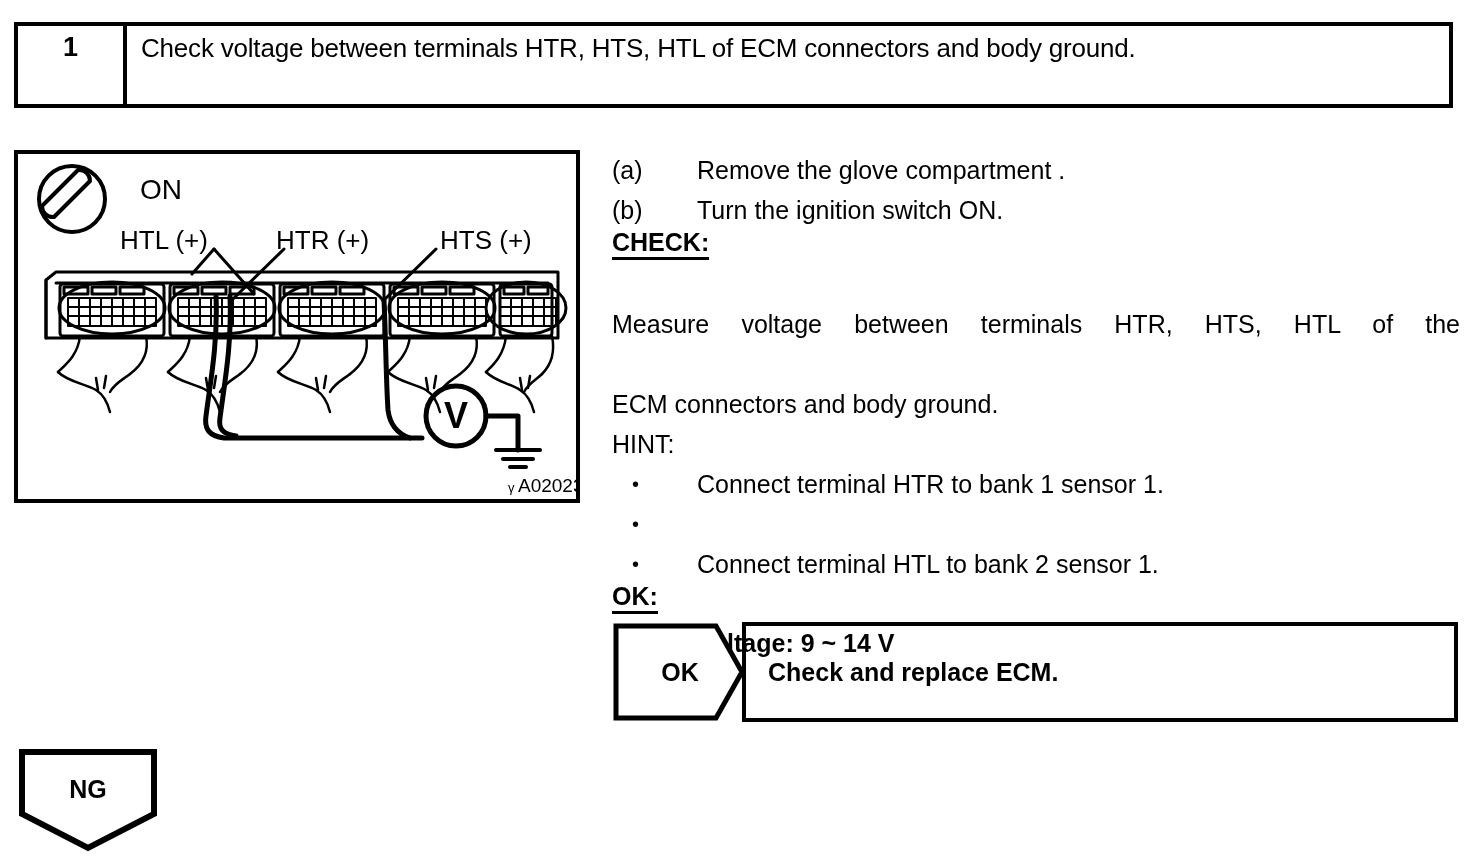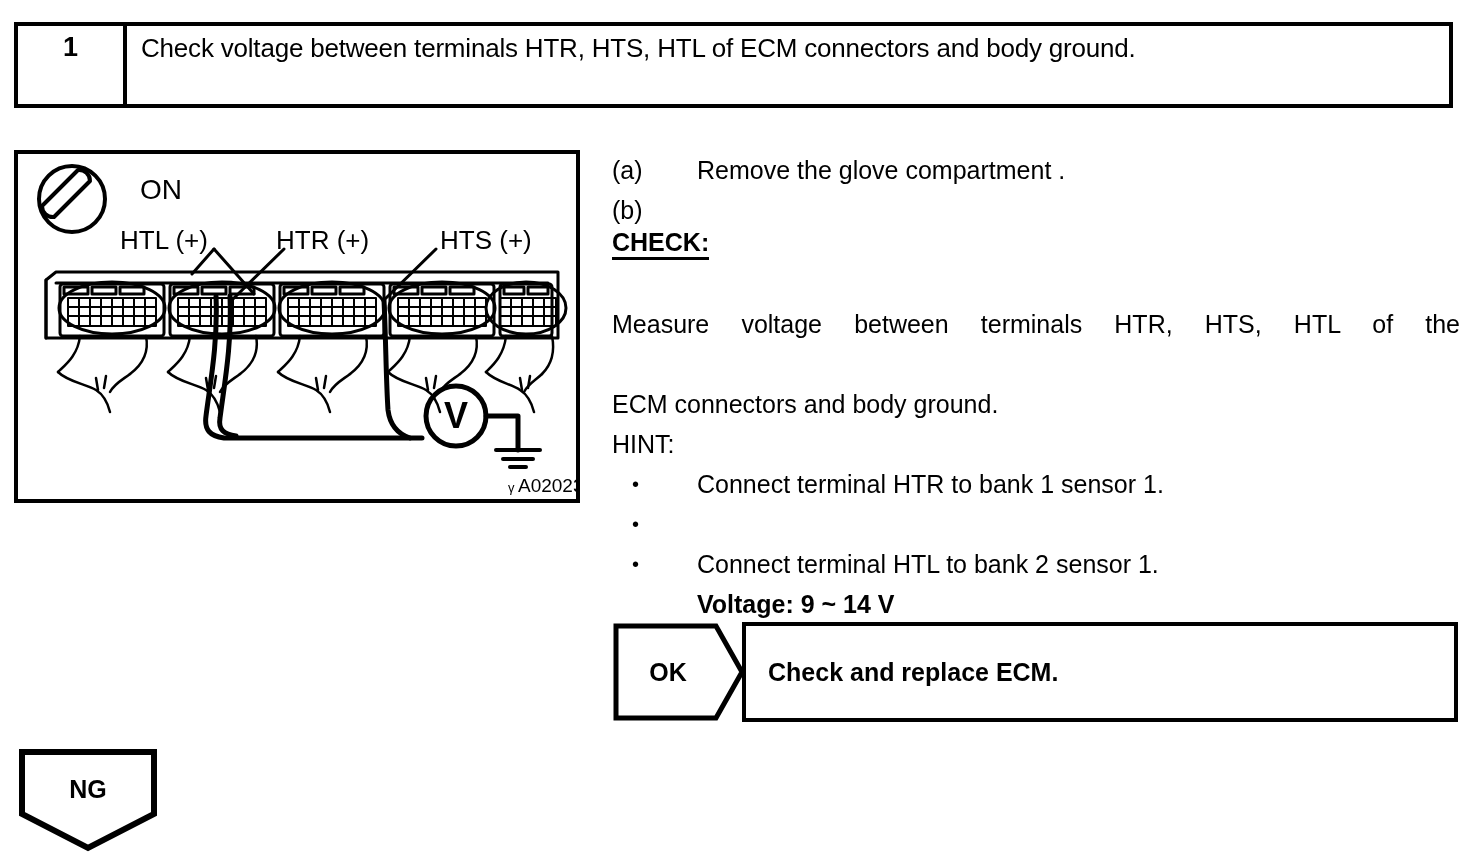--- a/index.html
+++ b/index.html
@@ -144,21 +144,21 @@
   }
   #ok-tag {
     position: absolute;
     left: 0;
     top: 0;
     width: 134px;
     height: 100px;
   }
   #ok-tag-label {
     position: absolute;
-    left: 0;
+    left: 12px;
     top: 0;
     width: 112px;
     height: 100px;
     display: flex;
     align-items: center;
     justify-content: center;
     font-size: 25px;
     font-weight: bold;
     text-align: center;
   }
@@ -356,20 +356,21 @@
 <div id="procedure-column">
 
 
   <div class="step-row">
     <span class="step-label">(a)</span>
     <span>Remove the glove compartment .</span>
   </div>
 
   <div class="step-row">
     <span class="step-label">(b)</span>
+    <span>Turn the ignition switch ON.</span>
   </div>
 
   <div class="heading-row">
     <span class="sec-heading">CHECK:</span>
   </div>
 
   <p class="justified-para">
     <span class="fullwidth">Measure voltage between terminals HTR, HTS, HTL of the</span>
   </p>
   <p class="plain-line">ECM connectors and body ground.</p>
@@ -381,20 +382,23 @@
     <span>Connect terminal HTR to bank 1 sensor 1.</span>
   </div>
   <div class="bullet-row">
     <span class="bullet-mark">•</span>
   </div>
   <div class="bullet-row">
     <span class="bullet-mark">•</span>
     <span>Connect terminal HTL to bank 2 sensor 1.</span>
   </div>
 
+  <div class="heading-row">
+    <span class="sec-heading">OK:</span>
+  </div>
 
   <p id="spec-line">Voltage:  9 ~ 14 V</p>
 </div>
 
 <div id="ok-result-row">
   <div id="ok-tag">
     <svg width="134" height="100" viewBox="0 0 134 100">
       <path d="M4 4 H104 L130 50 L104 96 H4 Z" fill="#fff" stroke="#000" stroke-width="5" stroke-linejoin="miter"></path>
     </svg>
     <div id="ok-tag-label">OK</div>

